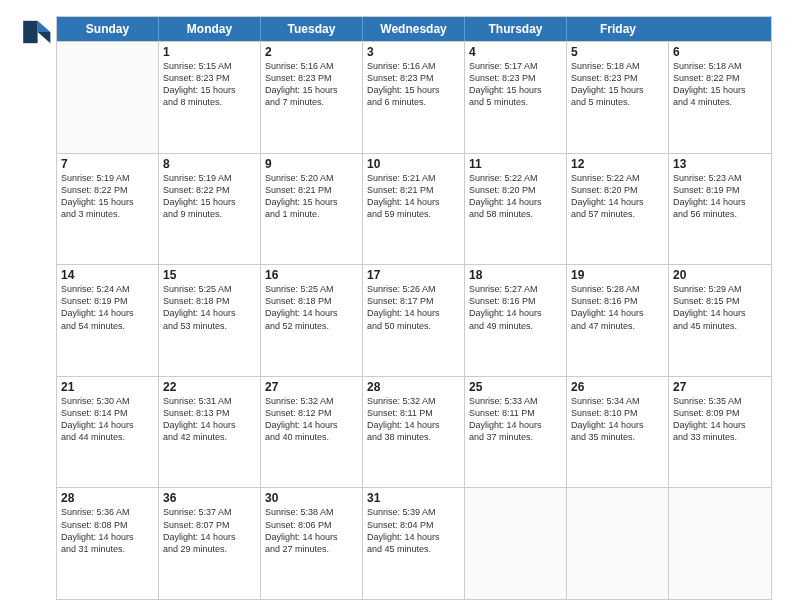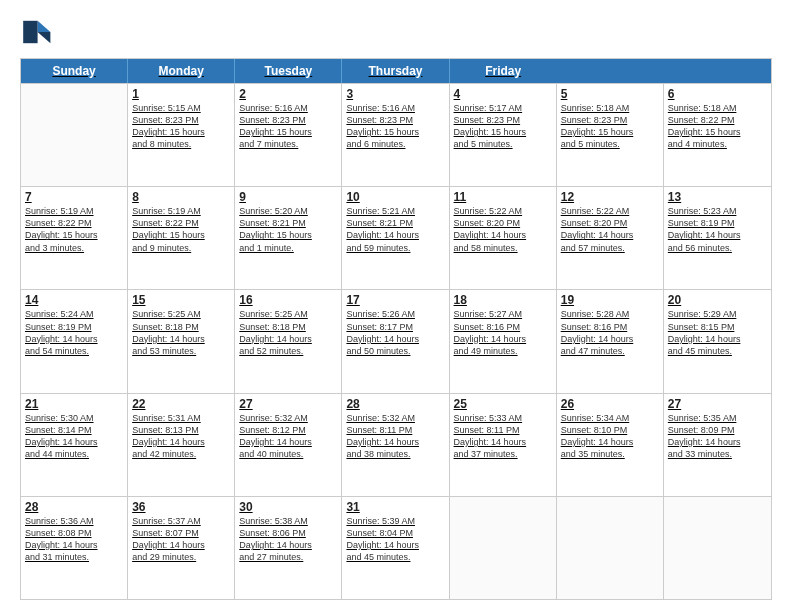--- a/index.html
+++ b/index.html
@@ -8,22 +8,21 @@
       background: #fff;
       width: 792px;
       height: 612px;
       overflow: hidden;
     }
     .page {
       width: 792px;
       height: 612px;
       padding: 16px 20px 12px 20px;
       display: flex;
-      flex-direction: column;
-      text-decoration: underline;
+      flex-direction: row;
     }
     .header {
       display: flex;
       justify-content: space-between;
       align-items: flex-start;
       margin-bottom: 10px;
     }
     .logo {
       display: flex;
       align-items: center;
@@ -126,20 +125,21 @@
       <div class="main-title"></div>
       <div class="subtitle"></div>
     </div>
   </div>
 
   <div class="calendar">
     <div class="cal-header">
     <div class="cal-header-cell">Sunday</div>
         <div class="cal-header-cell">Monday</div>
         <div class="cal-header-cell">Tuesday</div>
+        <div class="cal-header-cell">Wednesday</div>
         <div class="cal-header-cell">Thursday</div>
         <div class="cal-header-cell">Friday</div>
       </div>
     <div class="cal-body">
     <div class="cal-row">
           <div class="cal-cell empty"></div>
           <div class="cal-cell">
             <div class="day-num">1</div>
             <div class="cell-line">Sunrise: 5:15 AM</div>
             <div class="cell-line">Sunset: 8:23 PM</div>

